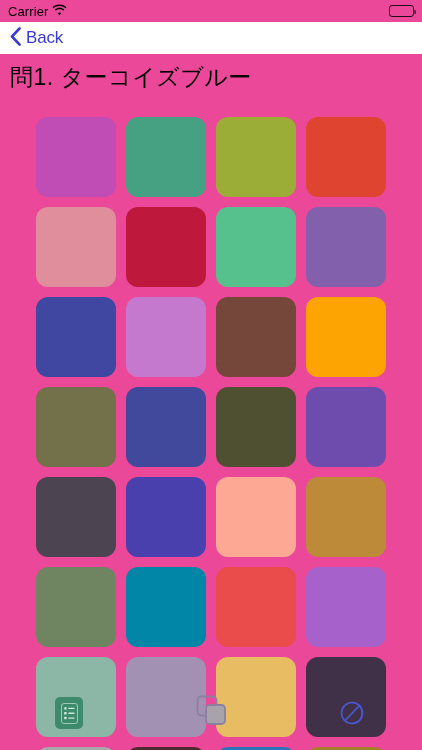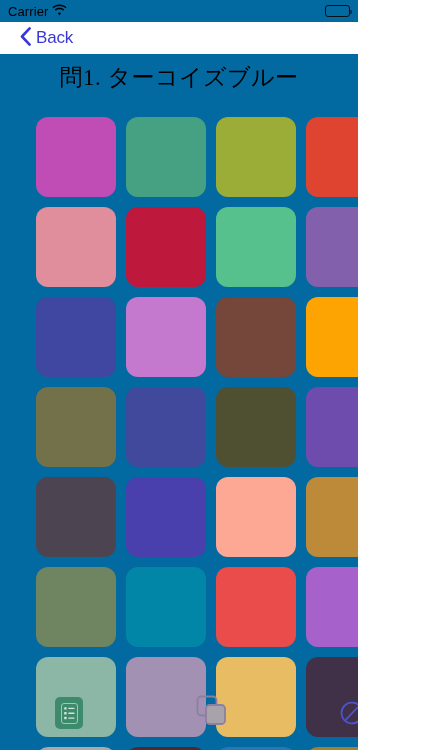--- a/index.html
+++ b/index.html
@@ -8,23 +8,23 @@
     width: 422px;
     height: 750px;
     overflow: hidden;
     background: #ffffff;
     font-family: "Liberation Sans", "DejaVu Sans", sans-serif;
     -webkit-font-smoothing: antialiased;
   }
 
   #app {
     position: relative;
-    width: 358px;
+    width: 422px;
     height: 750px;
-    background: #0369a1;
+    background: #ec4899;
     overflow: hidden;
   }
 
   
   .status-bar {
     position: relative;
     height: 22px;
     width: 100%;
     display: flex;
     align-items: center;
@@ -76,45 +76,45 @@
     height: 100%;
     background: #000;
     border-radius: 1.5px;
   }
 
   
   .nav-bar {
     height: 32px;
     display: flex;
     align-items: center;
-    padding-left: 20px;
+    padding-left: 10px;
     background: #ffffff;
   }
   .back-button {
     display: flex;
     align-items: center;
     gap: 5px;
     cursor: pointer;
     color: #3A39D6;
   }
   .chevron-left { display:block; }
   .back-label {
     font-size: 17px;
     color: #3A39D6;
     letter-spacing: -0.2px;
   }
 
   
   .question-title {
-    text-align: center;
+    text-align: left;
     font-size: 23px;
     color: #000000;
     padding: 8px 10px 0 10px;
     letter-spacing: 0.5px;
-    font-family: Liberation Serif, serif;
+    font-family: Liberation Sans, sans-serif;
     white-space: nowrap;
   }
 
   
   .grid-wrap {
     position: absolute;
     top: 117px;
     left: 0;
     right: 0;
     bottom: 0;

